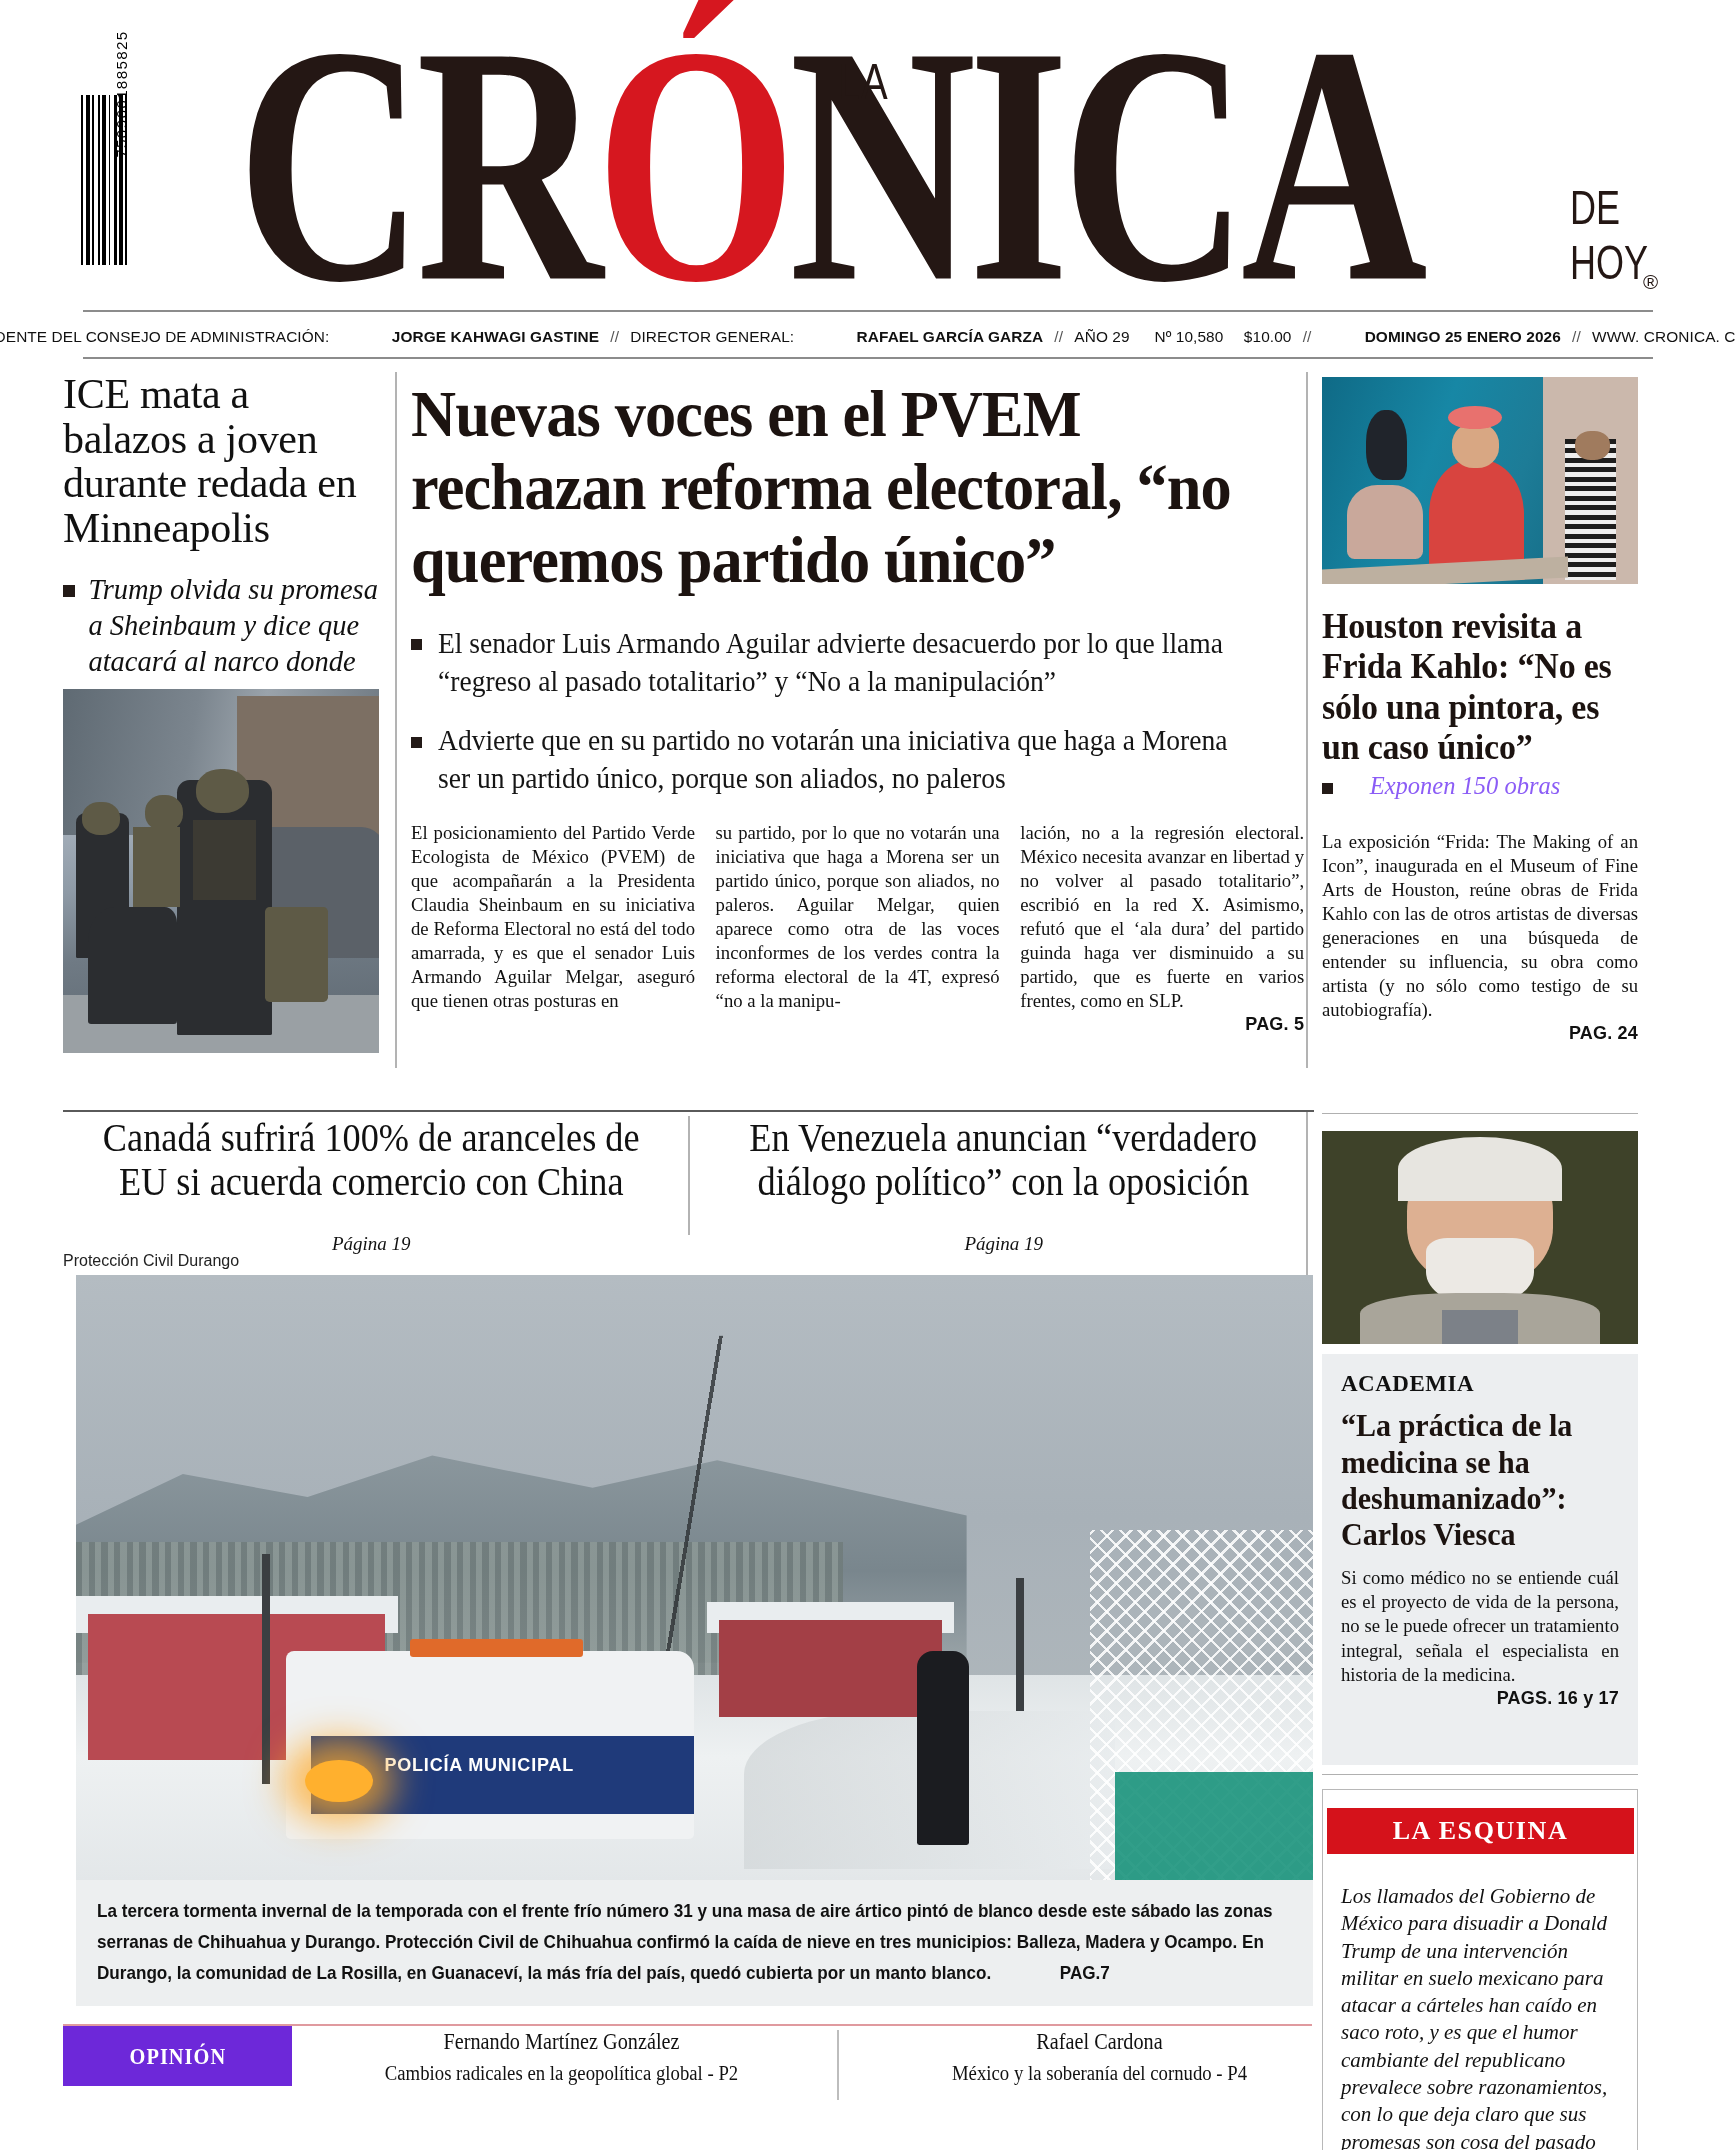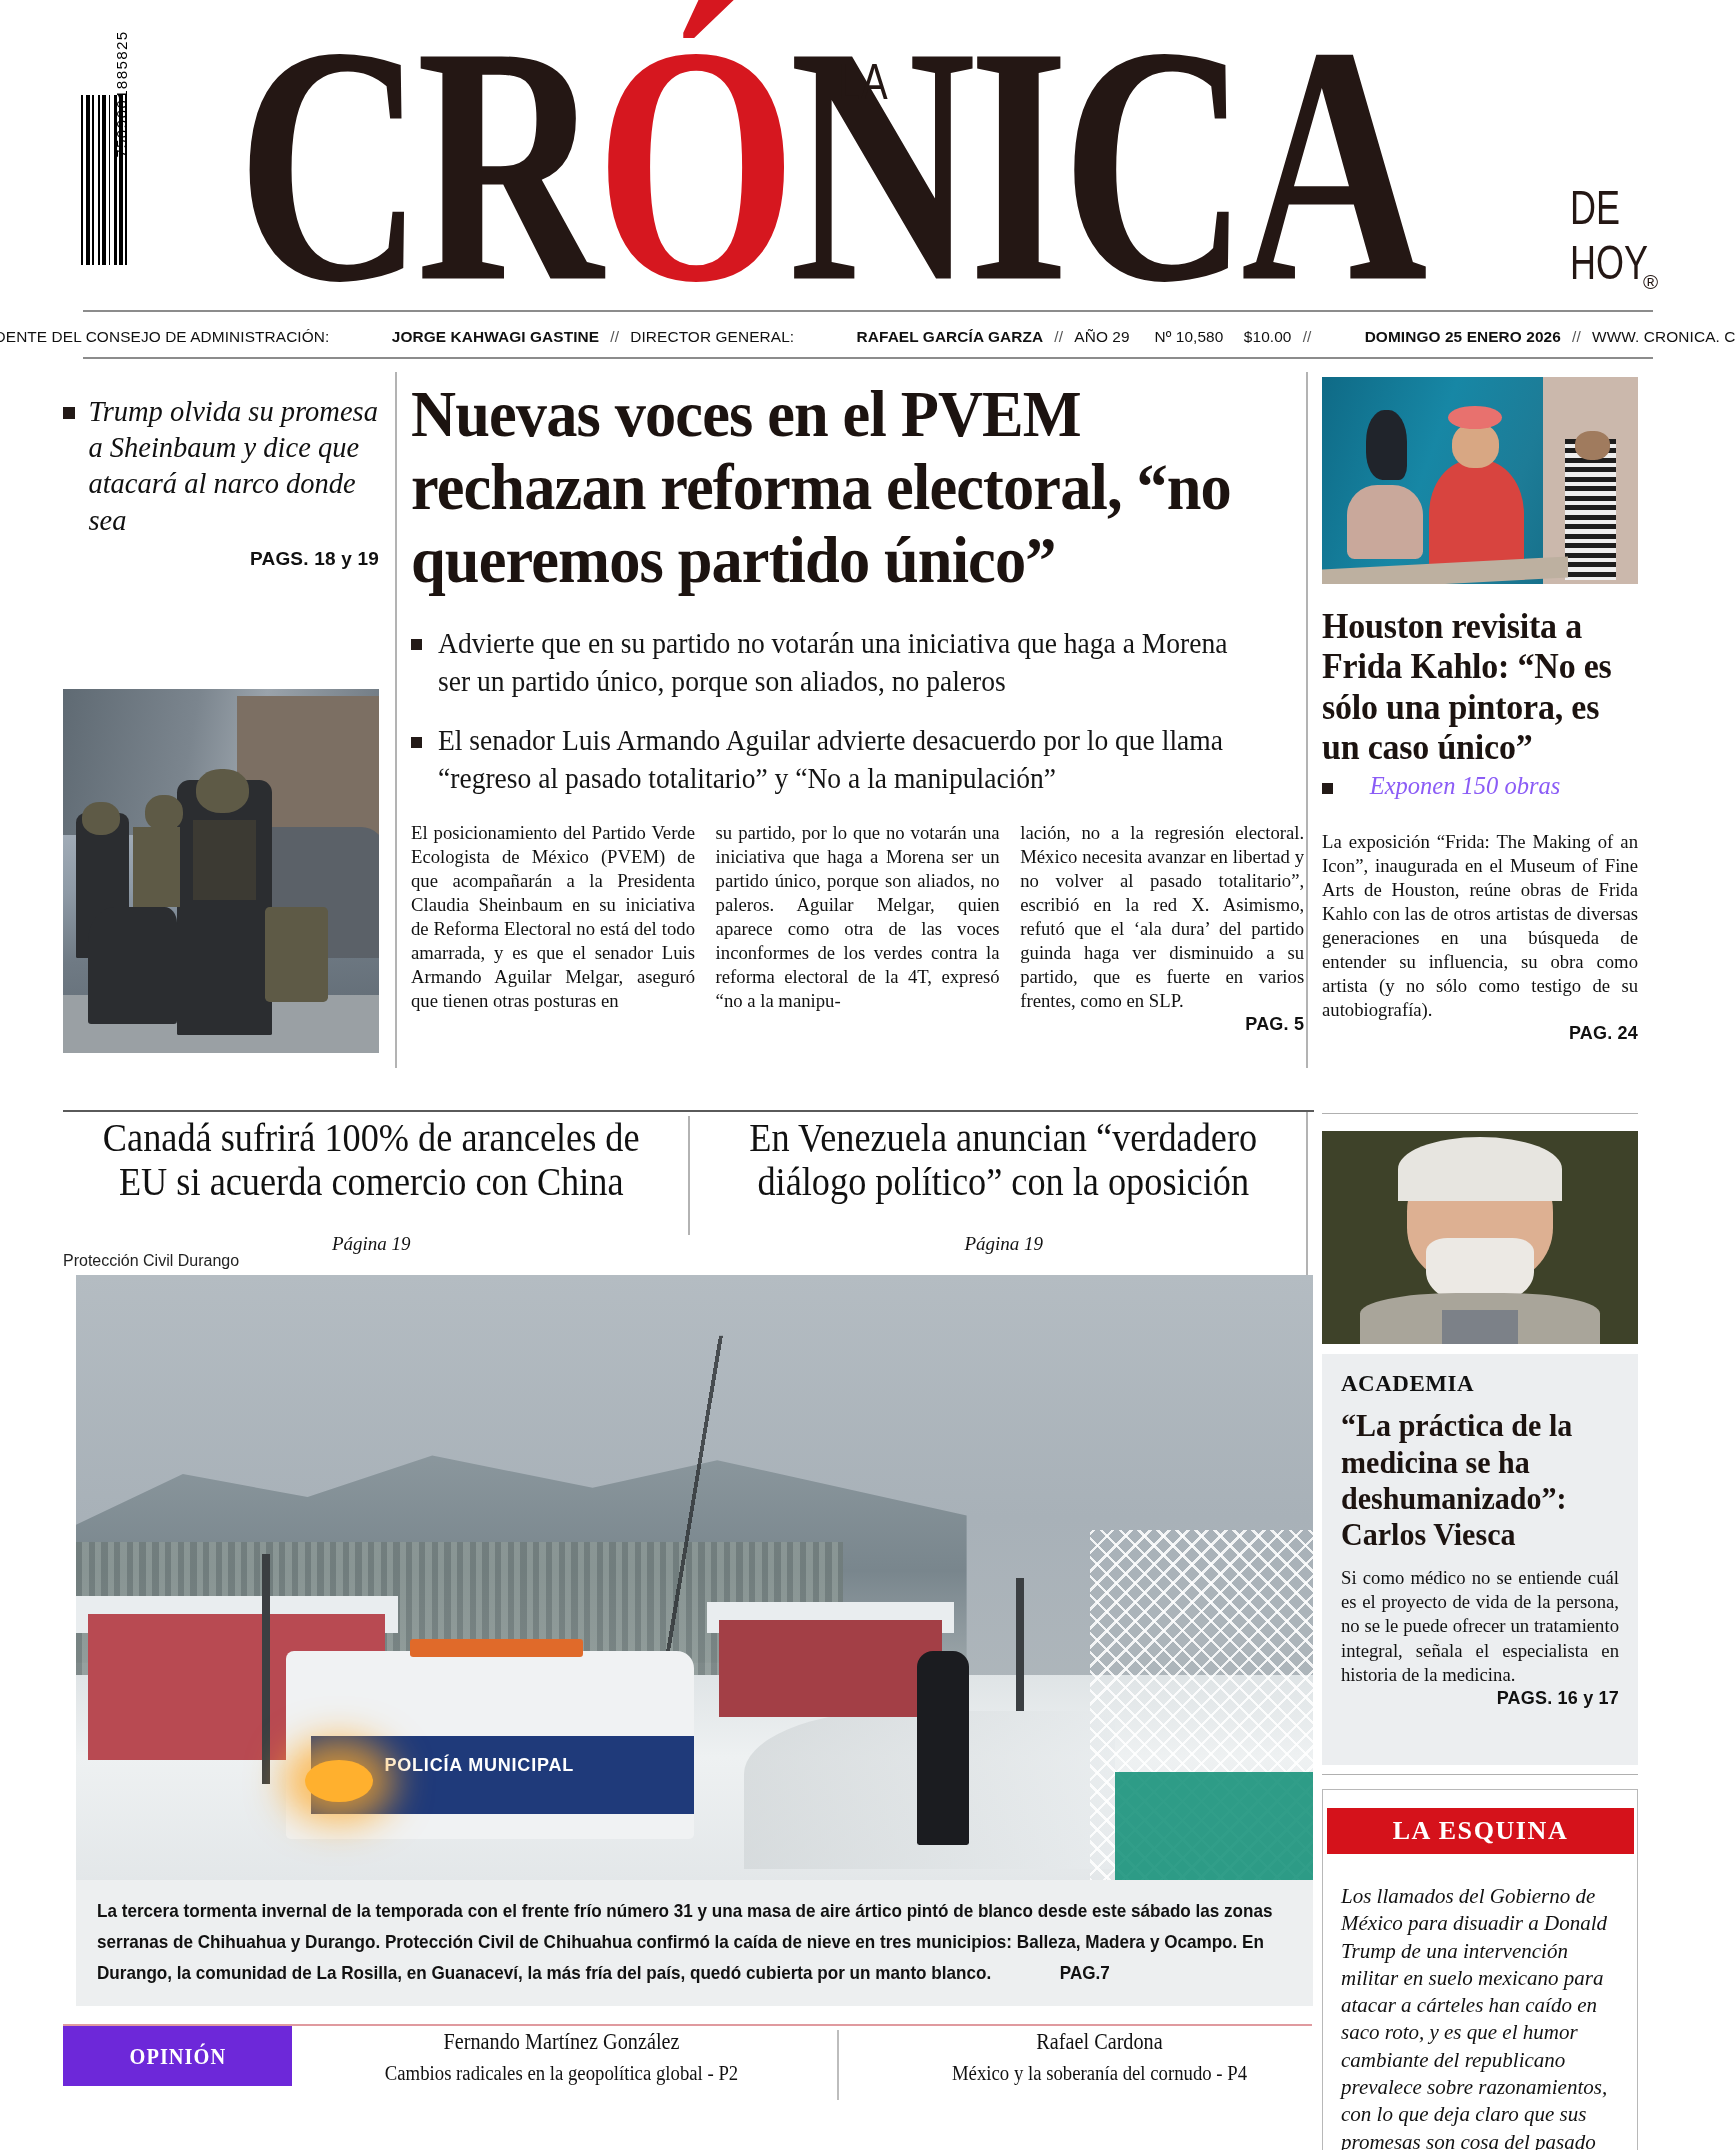--- a/index.html
+++ b/index.html
@@ -249,20 +249,21 @@
 
   <div class="vline" style="left:395px;top:372px;height:696px;"></div>
   <div class="vline" style="left:1306px;top:372px;height:696px;"></div>
   <div class="vline" style="left:1306px;top:1110px;height:783px;"></div>
   <div class="hline" style="left:63px;top:1110px;width:1251px;"></div>
   <div class="vline" style="left:688px;top:1116px;height:119px;"></div>
   <div class="hline-thin" style="left:1322px;top:1113px;width:316px;"></div>
   <div class="hline-thin" style="left:1322px;top:1774px;width:316px;"></div>
 
   <div class="leftcol">
+    <div class="lc-head">ICE mata a balazos a joven durante redada en Minneapolis</div>
     <div class="bullet-row">
       <div class="bsq"></div>
       <div class="lc-sub">Trump olvida su promesa a Sheinbaum y dice que atacará al narco donde sea</div>
     </div>
     <div class="pag-ref">PAGS. 18 y 19</div>
   </div>
 
   <div class="ice-photo photo">
     <div class="ice-sky"></div>
     <div class="ice-bld"></div>
@@ -278,25 +279,25 @@
     <div class="fig3" style="left:26%;top:29%;width:12%;height:10%;border-radius:46%;"></div>
     <div class="fig3" style="left:22%;top:38%;width:15%;height:22%;"></div>
     <div class="fig3" style="left:64%;top:60%;width:20%;height:26%;border-radius:4.7px;"></div>
   </div>
 
   <div class="mainhead">Nuevas voces en el PVEM rechazan reforma electoral, “no queremos partido único”</div>
 
   <div class="mainbul">
     <div class="mb-row">
       <div class="mb-sq"></div>
-      <div class="mb-tx">Advierte que en su partido no votarán una iniciativa que haga a Morena ser un partido único, porque son aliados, no paleros</div>
+      <div class="mb-tx">El senador Luis Armando Aguilar advierte desacuerdo por lo que llama “regreso al pasado totalitario” y “No a la manipulación”</div>
     </div>
     <div class="mb-row">
       <div class="mb-sq"></div>
-      <div class="mb-tx">El senador Luis Armando Aguilar advierte desacuerdo por lo que llama “regreso al pasado totalitario” y “No a la manipulación”</div>
+      <div class="mb-tx">Advierte que en su partido no votarán una iniciativa que haga a Morena ser un partido único, porque son aliados, no paleros</div>
     </div>
   </div>
 
   <div class="body3">
     <div class="bcol">
       <p>El posicionamiento del Partido Verde Ecologista de México (PVEM) de que acompañarán a la Presidenta Claudia Sheinbaum en su iniciativa de Reforma Electoral  no está del todo amarrada, y es que el senador Luis Armando Aguilar Melgar, aseguró que tienen otras posturas en</p>
     </div>
     <div class="bcol">
       <p>su partido, por lo que no votarán una iniciativa que haga a Morena ser un partido único, porque son aliados, no paleros. Aguilar Melgar, quien aparece como otra de las voces inconformes de los verdes contra la reforma electoral de la 4T, expresó “no a la manipu-</p>
     </div>

